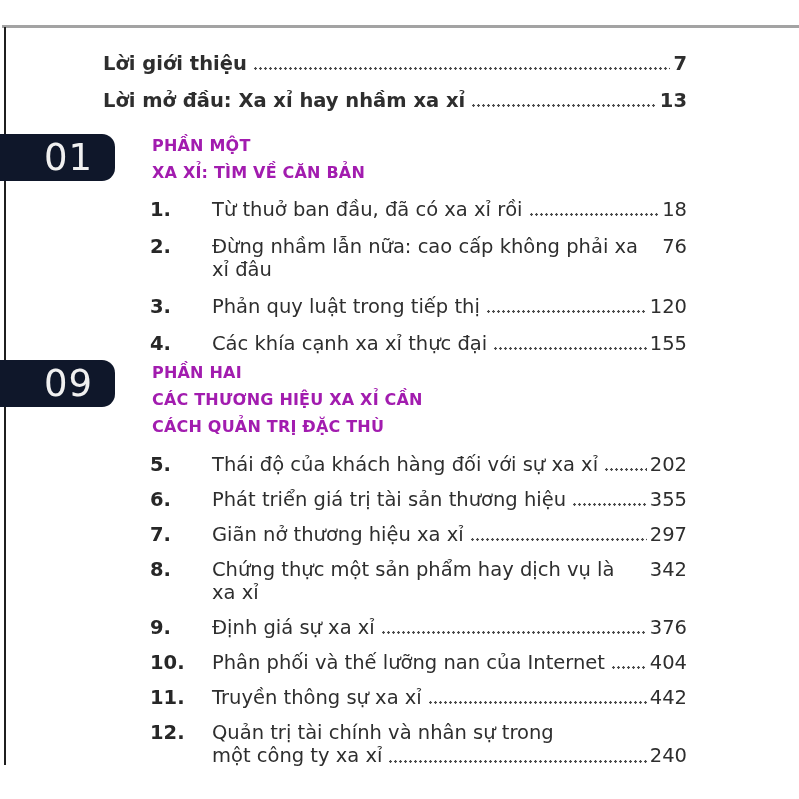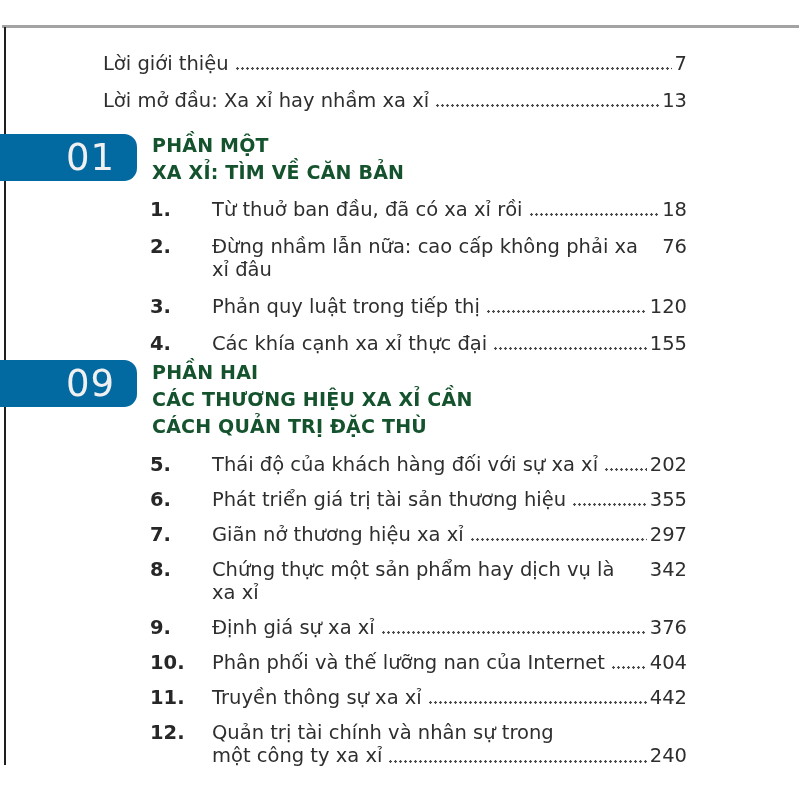--- a/index.html
+++ b/index.html
@@ -16,47 +16,47 @@
     position:absolute;top:25px;left:2px;right:0;height:3px;
     background:#a3a3a3;
   }
   .left-rule{
     position:absolute;top:27px;left:4px;width:2px;height:738px;
     background:#1f1f1f;
   }
   
   .row{
     display:flex;align-items:baseline;
-    font-size:19.5px;line-height:23px;color:#2e2e2e;
+    font-size:19.5px;line-height:23px;color:#2e2e2e;font-weight:bold;
   }
   .leader{
     flex:1;align-self:flex-end;height:3px;
     margin:0 3px 5px 6px;
     background-image:radial-gradient(circle,#4a4a4a 1.15px,transparent 1.45px);
     background-size:5px 3px;background-repeat:repeat-x;background-position:0 50%;
   }
   .pageno{white-space:nowrap;}
   
   .front-matter{position:absolute;left:103px;right:112px;top:52px;}
   .front-matter .row{margin-bottom:14px;}
   
   .badge{
-    position:absolute;left:0;width:137px;height:47px;
-    background:#0369a1;border-radius:0 13px 13px 0;
+    position:absolute;left:0;width:115px;height:47px;
+    background:#0f172a;border-radius:0 13px 13px 0;
     display:flex;align-items:center;justify-content:flex-end;
     padding-right:22px;box-sizing:border-box;
     color:#f0f0f0;font-size:37px;font-weight:400;letter-spacing:1px;
   }
   .badge-1{top:134px;}
   .badge-2{top:360px;}
   
   .heading{
     position:absolute;left:152px;
-    font-size:19px;font-weight:bold;line-height:27px;
-    color:#14532d;letter-spacing:0.2px;
+    font-size:16px;font-weight:bold;line-height:27px;
+    color:#a21caf;letter-spacing:0.2px;
   }
   .heading-1{top:132px;}
   .heading-2{top:359px;}
   
   .entries{position:absolute;left:150px;right:112px;}
   .entries-1{top:198px;}
   .entries-2{top:453px;}
   .entry{display:flex;align-items:baseline;font-size:19.5px;line-height:23px;}
   .entries-1 .entry{margin-bottom:14px;}
   .entries-2 .entry{margin-bottom:12px;}

